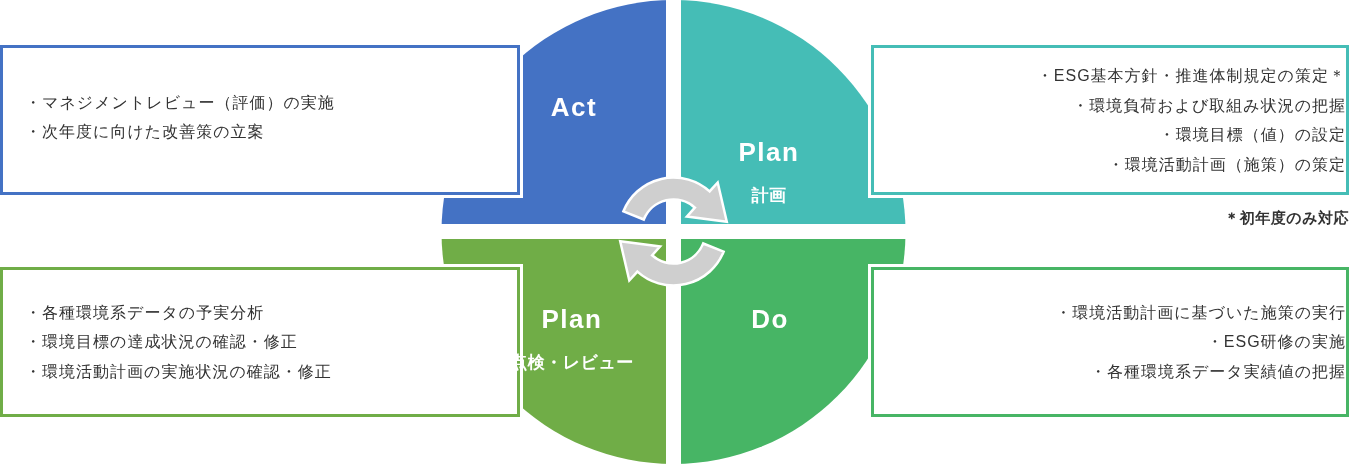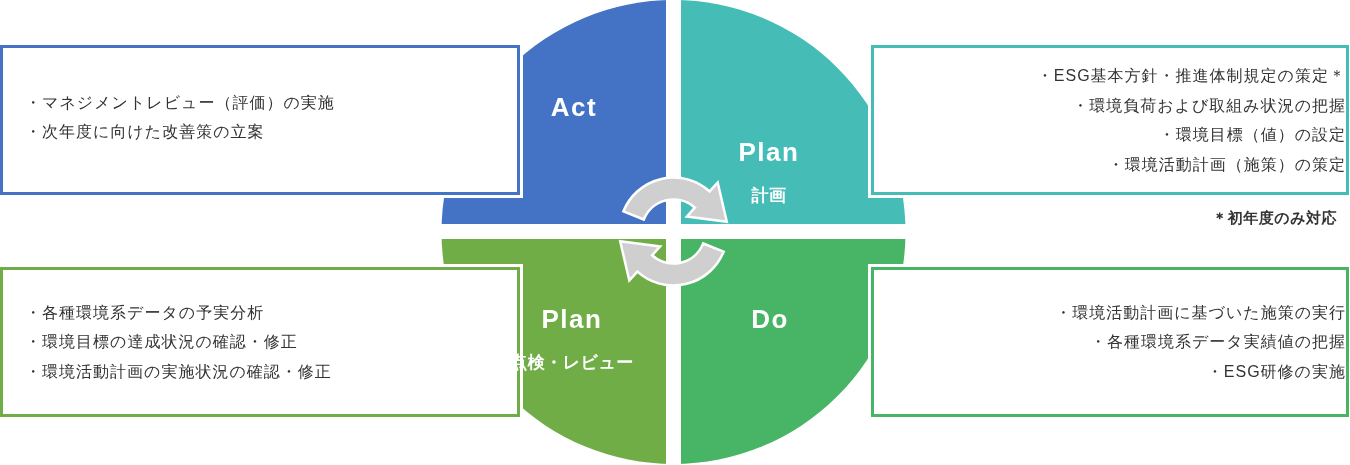--- a/index.html
+++ b/index.html
@@ -76,21 +76,21 @@
       font-weight: bold;
       letter-spacing: 0.5px;
       margin-top: 17px;
     }
     .label.act { left: 464px; top: 90px; }
     .label.plan { left: 659px; top: 90px; margin-top: 45px; }
     .label.check { left: 462px; top: 302px; }
     .label.do { left: 660px; top: 302px; }
     .footnote {
       position: absolute;
-      right: 13px;
+      right: 1px;
       top: 209px;
       font-size: 15px;
       line-height: 18px;
       font-weight: bold;
       color: #333333;
       letter-spacing: 0.5px;
       z-index: 1;
     }
   </style>
 </head>
@@ -148,16 +148,16 @@
   <ul>
     <li>・各種環境系データの予実分析</li>
     <li>・環境目標の達成状況の確認・修正</li>
     <li>・環境活動計画の実施状況の確認・修正</li>
   </ul>
 </div>
 
 <div class="box right bottom do">
   <ul>
     <li>・環境活動計画に基づいた施策の実行</li>
+    <li>・ESG研修の実施</li>
     <li>・各種環境系データ実績値の把握</li>
-    <li>・ESG研修の実施</li>
   </ul>
 </div>
 
 </body></html>

